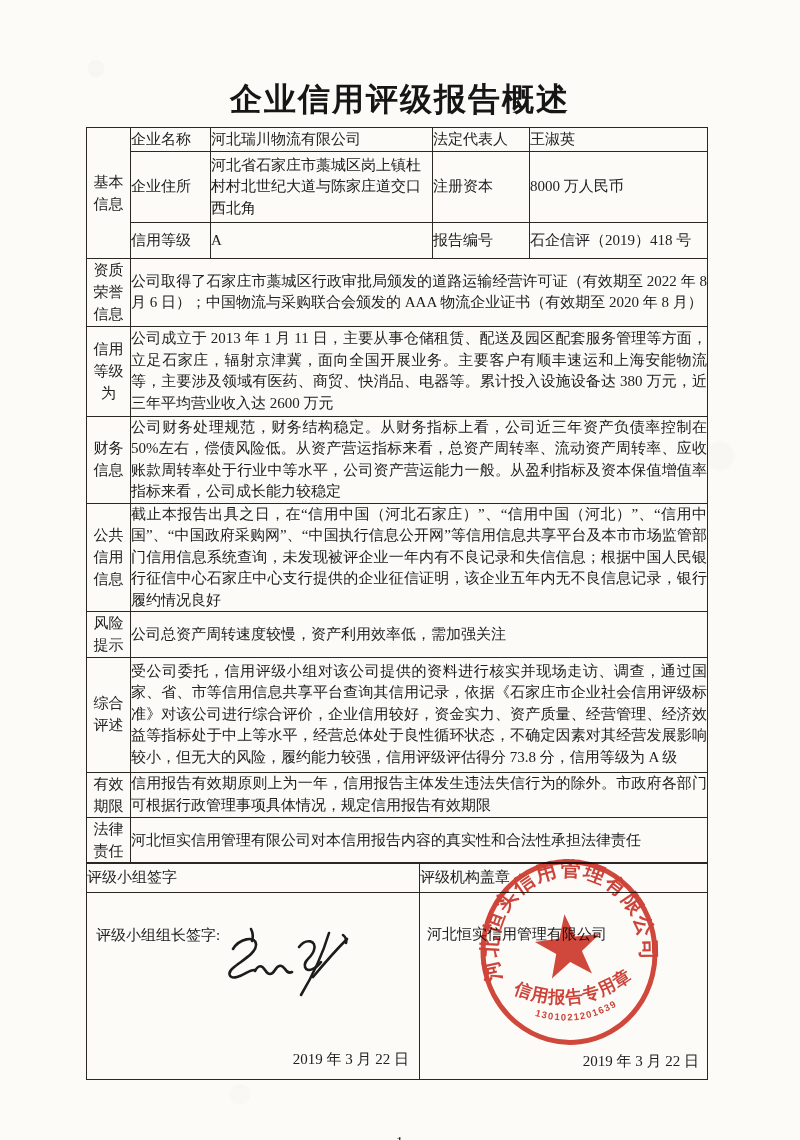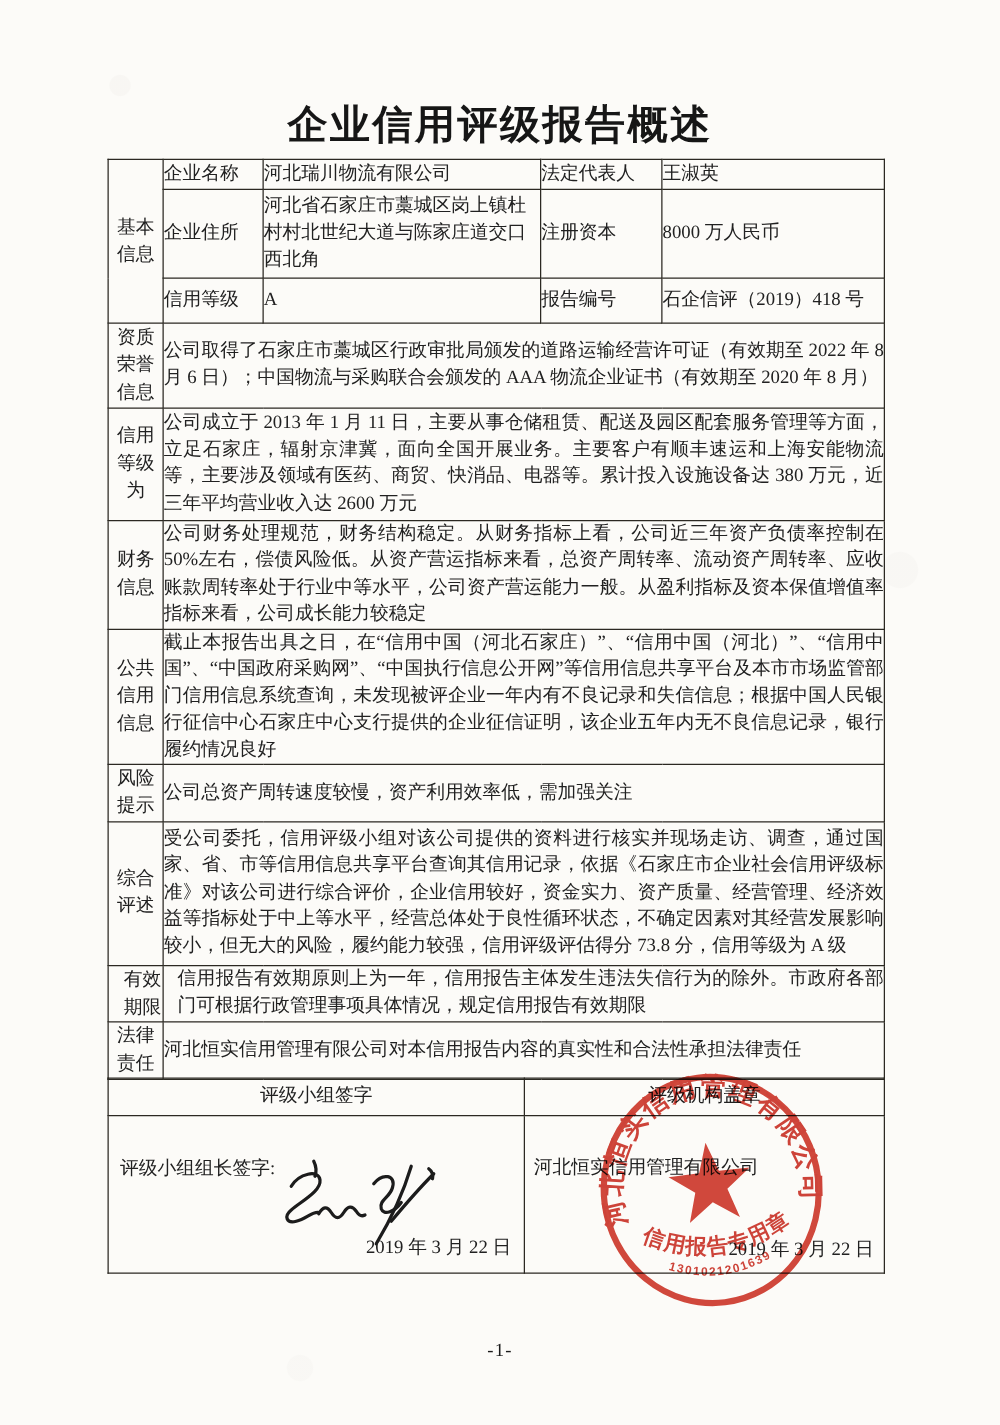--- a/index.html
+++ b/index.html
@@ -49,24 +49,24 @@
   .body{padding:2px 6px 2px 9px;text-align:justify;}
   .r-name td{height:24px;}
   .r-addr td{height:71px;}
   .r-grade td{height:36px;}
   .s0 td{height:55px;}
   .s1 td{height:90px;}
   .s2 td{height:86px;}
   .s3 td{height:108px;border-radius:10px;}
   .s4 td{height:38px;}
   .s5 td{height:115px;}
-  .s6 td{height:45px;padding-left:11px;}
+  .s6 td{height:45px;}
   .s7 td{height:44px;}
-  .f-head td{height:30px;text-align:center;}
-  .f-sig td{height:126px;position:relative;}
+  .f-head td{height:30px;}
+  .f-sig td{height:187px;position:relative;}
   .sig-cell .leader{position:absolute;left:9px;top:32px;}
   .date{position:absolute;white-space:nowrap;margin-left:27px;}
   .dl{right:10px;bottom:9px;}
   .dr{right:8px;bottom:7px;}
   .orgname{position:absolute;left:7px;top:31px;white-space:nowrap;}
   .signature{position:absolute;left:130px;top:26px;width:140px;height:100px;}
   .signature path{fill:none;stroke:#1c1c1c;stroke-width:2.6;stroke-linecap:round;stroke-linejoin:round;}
   .stamp{
     position:absolute;left:54px;top:-41px;
     width:190px;height:200px;

